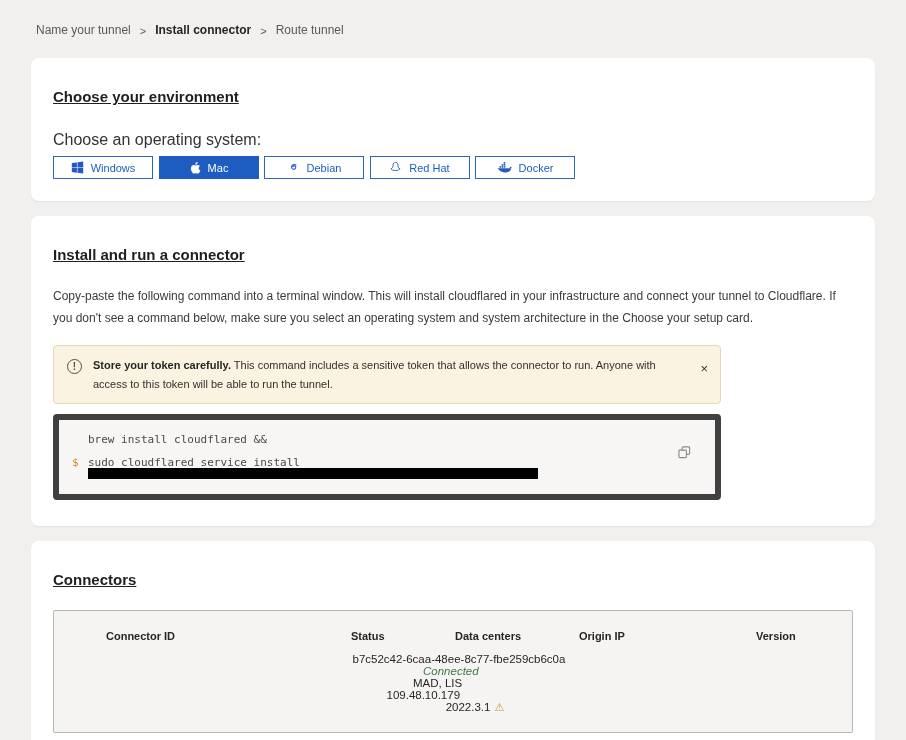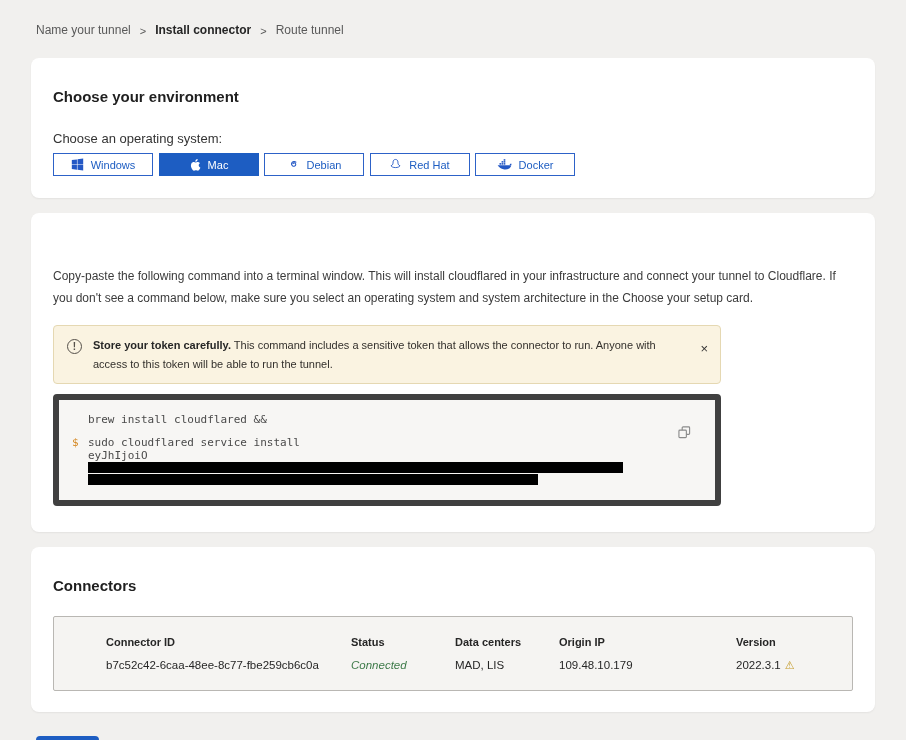--- a/index.html
+++ b/index.html
@@ -19,24 +19,24 @@
   .breadcrumb .sep { margin:0 9px; color:#595959; font-size:11px; }
 
   
   .card {
     background:#ffffff;
     border-radius:8px;
     box-shadow:0 1px 2px rgba(0,0,0,0.06);
     padding:30px 22px 22px 22px;
     margin-bottom:15px;
   }
-  .card-title { font-size:15px; font-weight:bold; color:#1f1f1f; }
-
-  
-  .os-label { margin-top:26px; font-size:13px; color:#333; }
+  .card-title { font-size:15px; font-weight:bold; color:#1f1f1f;text-decoration:underline; }
+
+  
+  .os-label { margin-top:26px; font-size:16px; color:#333; }
   .os-row { margin-top:7px; display:flex; }
   .os-btn {
     width:100px; height:23px; margin-right:5.5px;
     display:flex; align-items:center; justify-content:center; gap:7px;
     background:#fff; border:1px solid #2d62c8; border-radius:0;
     color:#1d5dc2; font-size:11px; font-family:"Liberation Sans",sans-serif;
     cursor:pointer;
   }
   .os-btn.selected { background:#1d5dc2; color:#fff; border-color:#1d5dc2; }
   .os-btn svg { display:block; }
@@ -81,24 +81,24 @@
   
   .card.connectors { padding-bottom:21px; }
   .conn-table {
     margin-top:22px; width:800px;
     background:#f5f4f2; border:1px solid #b9b7b3; border-radius:2px;
     padding:19px 8px 18px 52px;
     font-size:11px;
   }
   .t-row { display:flex; align-items:center; }
   .t-row.head { font-weight:bold; color:#262626; }
-  .t-row.data { margin-top:11px; font-size:11.5px; }
+  .t-row.data { margin-top:11px; font-size:11.5px;flex-direction:column; }
   .col-id { width:245px; }
   .col-status { width:104px; }
-  .col-dc { width:104px; }
+  .col-dc { width:124px; }
   .col-ip { width:177px; }
   .col-ver { flex:1; }
   .status-connected { color:#3d7a49;font-style:italic; }
   .ver-warn { color:#c49b2a; font-size:11px; margin-left:4px; }
 
   
   .footer { margin:24px 0 0 5px; }
   .next-btn {
     background:#1d5dc2; color:#fff; border:none; border-radius:4px;
     padding:8px 19px; font-size:12px; font-family:"Liberation Sans",sans-serif;
@@ -174,38 +174,38 @@
               </g>
             </svg>
         </span>
         <span>Docker</span>
       </button>
 
     </div>
   </section>
 
   <section class="card" style="padding-bottom:26px;">
+    <h2 class="card-title">Install and run a connector</h2>
     <p class="desc">Copy-paste the following command into a terminal window. This will install cloudflared in your infrastructure and connect your tunnel to Cloudflare. If you don't see a command below, make sure you select an operating system and system architecture in the Choose your setup card.</p>
 
     <div class="banner">
       <span class="banner-icon">!</span>
       <div class="banner-text">
         <b>Store your token carefully.</b><span> This command includes a sensitive token that allows the connector to run. Anyone with access to this token will be able to run the tunnel.</span>
       </div>
       <button class="banner-close">×</button>
     </div>
 
     <div class="codeblock">
       <div class="code-line1">brew install cloudflared &amp;&amp;</div>
       <div class="code-gap"></div>
       <div class="code-row">
         <span class="code-prompt">$</span>
         <div class="code-body">
           <div>sudo cloudflared service install</div>
-          <div><span>eyJhIjoiO</span><span class="redact-1"></span></div>
           <div class="redact-2"></div>
         </div>
       </div>
       <button class="copy-btn">
         <svg width="13" height="13" viewBox="0 0 14 14">
             <g fill="none" stroke="#8a8a8a" stroke-width="1.2">
               <rect x="4.5" y="1" width="8" height="8" rx="1"></rect>
               <rect x="1" y="4.5" width="8" height="8" rx="1" fill="#f7f6f4"></rect>
             </g>
           </svg>

